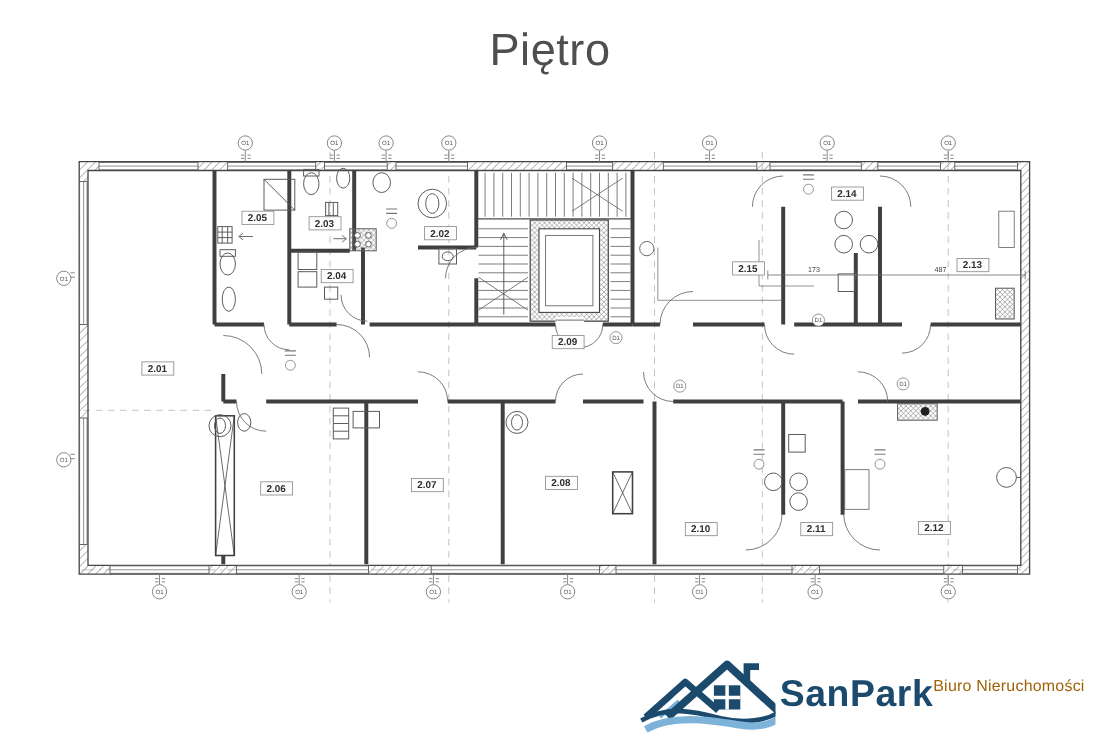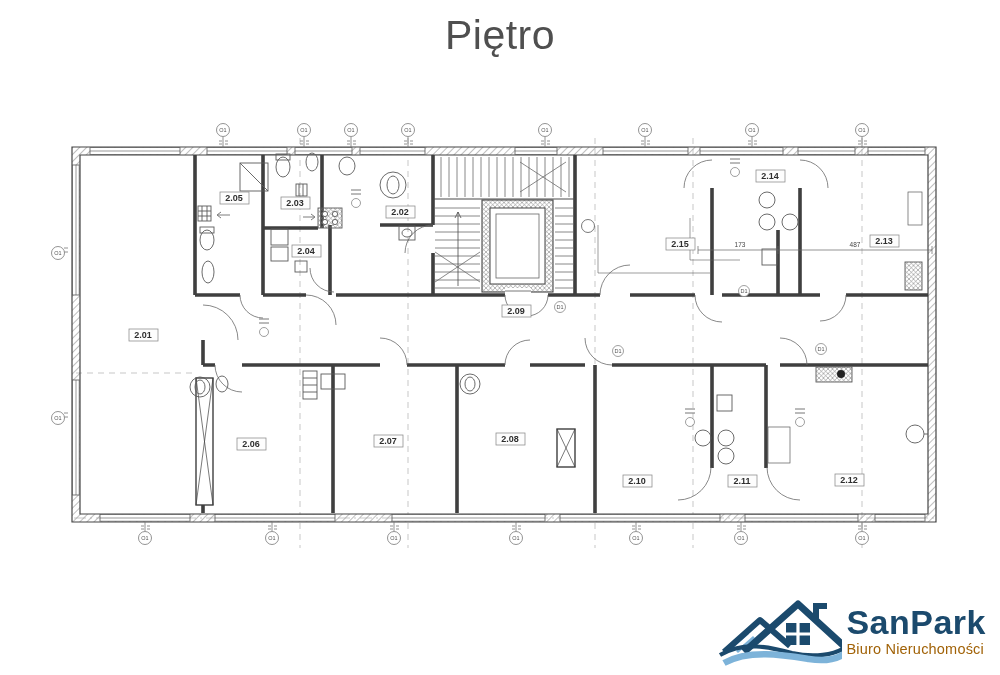--- a/index.html
+++ b/index.html
@@ -1,22 +1,22 @@
 <!DOCTYPE html>
 <html><head>
 <meta charset="utf-8">
 <style>
   html,body{margin:0;padding:0;background:#fff;width:1000px;height:675px;overflow:hidden;
             font-family:"Liberation Sans",sans-serif;}
   .page{position:relative;width:1000px;height:675px;background:#ffffff;}
-  .title{position:absolute;top:12px;left:0;width:100%;text-align:center;margin:0;
+  .title{position:absolute;top:22px;left:0;width:100%;text-align:center;margin:0;
          font-size:41px;font-weight:400;color:#4f4f4f;letter-spacing:.5px;}
   svg.plan{position:absolute;left:0;top:0;}
   .logo{position:absolute;right:14px;bottom:8px;display:flex;align-items:center;gap:4px;}
-  .logo-text{display:flex;flex-direction:column;line-height:1;}
+  .logo-text{display:flex;line-height:1;}
   .logo-name{font-size:34px;font-weight:bold;color:#1b4a6d;letter-spacing:.5px;}
   .logo-sub{font-size:14.5px;color:#a16207;margin-top:3px;letter-spacing:.2px;}
   text.room{font-size:9px;font-weight:bold;fill:#2e2e2e;text-anchor:middle;}
   rect.roombox{fill:#fdfdfd;stroke:#8a8a8a;stroke-width:.75;}
   text.mk{font-size:5.5px;fill:#555;text-anchor:middle;}
   text.dim{font-size:6.5px;fill:#444;text-anchor:middle;}
 </style>
 </head>
 <body>
 

